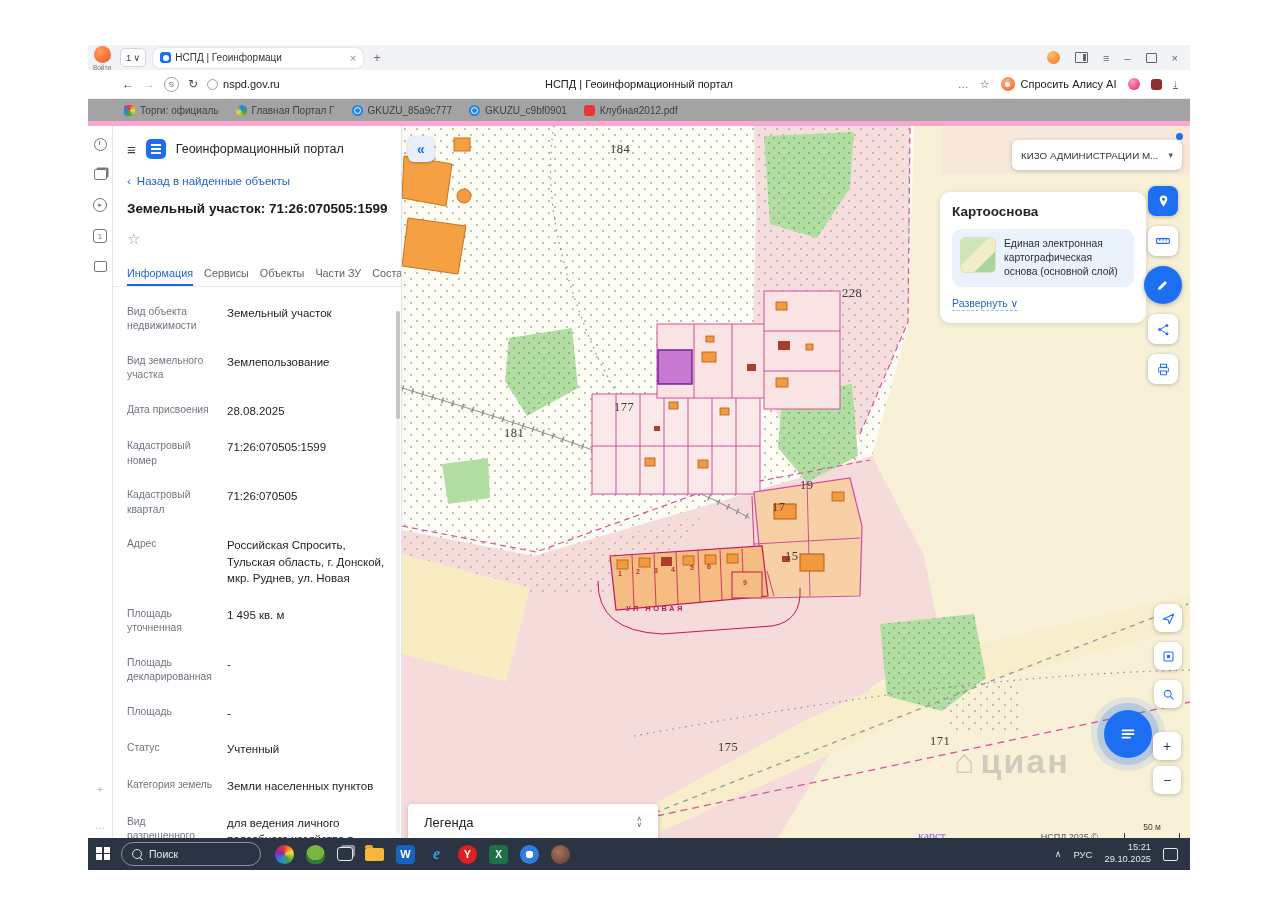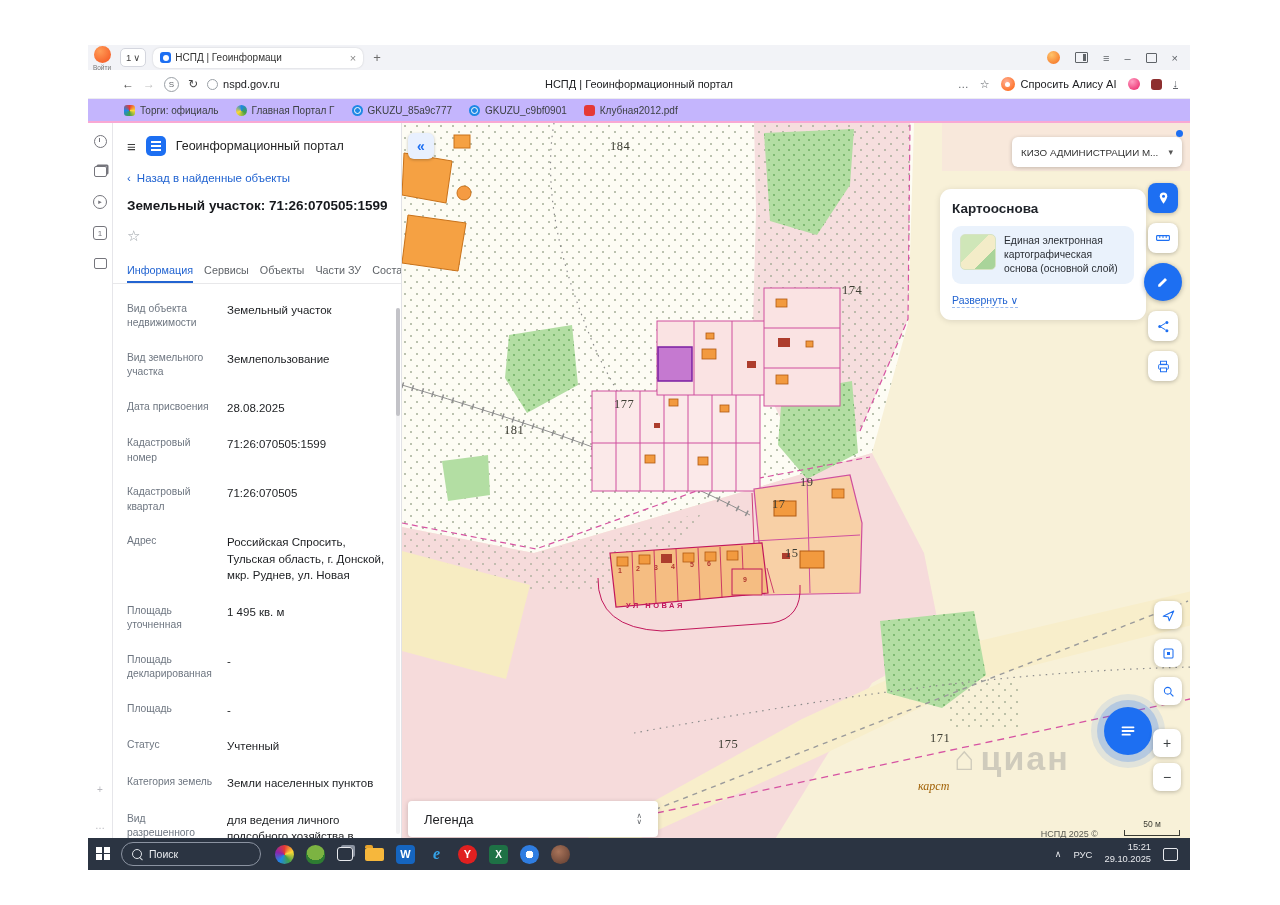--- a/index.html
+++ b/index.html
@@ -35,21 +35,21 @@
   .addr-title{position:absolute;left:0;right:0;text-align:center;font-size:11px;color:#202124;pointer-events:none;}
   .aright{margin-left:auto;display:flex;align-items:center;gap:11px;z-index:2;background:#fff;padding-left:8px;}
   .alice{display:flex;align-items:center;gap:6px;font-size:11px;color:#202124;}
   .alice-ic{width:14px;height:14px;border-radius:50%;background:radial-gradient(circle at 40% 35%,#ffb199,#ff5c00);position:relative;}
   .alice-ic:after{content:"";position:absolute;left:4.5px;top:4.5px;width:5px;height:5px;border-radius:50%;background:#fff;}
   .ricon{font-size:11px;color:#5f6368;}
   .dlwrap{border-bottom:1.5px solid #5f6368;line-height:9px;}
   .plusdot{width:12px;height:12px;border-radius:50%;background:radial-gradient(circle at 35% 30%,#ff9ec2,#e91e63);}
   .extsq{width:11px;height:11px;border-radius:3px;background:#8d2f2f;}
 
-  .bmbar{height:22px;background:#c4b5fd;border-bottom:2px solid #f9a8d4;display:flex;align-items:center;gap:17px;padding-left:36px;font-size:10px;color:#3c4043;}
+  .bmbar{height:22px;background:#a3a3a3;border-bottom:5px solid #f9a8d4;display:flex;align-items:center;gap:17px;padding-left:36px;font-size:10px;color:#3c4043;}
   .bm{display:flex;align-items:center;gap:5px;white-space:nowrap;}
   .bmic{width:11px;height:11px;border-radius:3px;flex:none;}
   .bmic.c1{background:conic-gradient(#e53935,#fdd835,#43a047,#1e88e5,#e53935);}
   .bmic.c2{background:conic-gradient(#1e88e5,#43a047,#fdd835,#1e88e5);border-radius:50%;}
   .bmic.c3,.bmic.c4{background:#1e88e5;border-radius:50%;position:relative;}
   .bmic.c3:after,.bmic.c4:after{content:"";position:absolute;inset:2px;border:1px solid #fff;border-radius:50%;}
   .bmic.c5{background:#e53935;}
 
   .content{flex:1;display:flex;min-height:0;}
   .bside{width:24px;background:#fff;border-right:1px solid #e6e6ea;display:flex;flex-direction:column;align-items:center;gap:17px;padding-top:12px;color:#75757c;}
@@ -81,21 +81,21 @@
   .flabel{width:86px;flex:none;font-size:10.3px;color:#6e7681;line-height:1.4;}
   .fvalue{flex:1;font-size:11.5px;color:#1c1e21;line-height:1.45;}
   .pscroll{position:absolute;right:1px;top:185px;bottom:4px;width:4px;background:#f1f1f3;border-radius:2px;}
   .pthumb{position:absolute;right:0;top:0;width:4px;height:108px;background:#c3c3c8;border-radius:2px;}
 
   
   .map{flex:1;position:relative;overflow:hidden;background:#f8f1d8;}
   .map-svg{position:absolute;inset:0;width:790px;height:718px;}
   .mlabel{position:absolute;font-family:"Liberation Serif","DejaVu Serif",serif;font-size:12.5px;color:#3d3d33;letter-spacing:.5px;}
   .mstreet{position:absolute;font-size:7.5px;color:#c2185b;letter-spacing:2.5px;font-weight:bold;}
-  .mkarst{position:absolute;font-family:"Liberation Serif","DejaVu Serif",serif;font-style:italic;font-size:12px;color:#a16207;}
+  .mkarst{position:absolute;font-family:"Liberation Serif","DejaVu Serif",serif;font-size:12px;color:#8b5cf6;margin-top:47px;}
   .pnum{position:absolute;font-size:7px;color:#b1382e;font-weight:bold;}
   .collapse{position:absolute;left:6px;top:10px;width:26px;height:26px;border-radius:6px;background:#e8f0fe;color:#1d6ff2;font-size:14px;font-weight:bold;display:flex;align-items:center;justify-content:center;box-shadow:0 1px 3px rgba(0,0,0,.25);}
   .mapdd{position:absolute;right:8px;top:14px;width:170px;height:30px;background:#fff;border-radius:6px;box-shadow:0 1px 4px rgba(0,0,0,.22);display:flex;align-items:center;gap:6px;padding:0 9px;box-sizing:border-box;}
   .mapdd .txt{flex:1;font-size:9.8px;color:#333;white-space:nowrap;overflow:hidden;text-overflow:ellipsis;}
   .mapdd .car{font-size:9px;color:#555;}
   .bluedot{position:absolute;right:7px;top:7px;width:7px;height:7px;border-radius:50%;background:#1d6ff2;z-index:3;}
   .bmpanel{position:absolute;right:44px;top:66px;width:206px;background:#fff;border-radius:11px;padding:12px 12px 12px;box-sizing:border-box;box-shadow:0 1px 6px rgba(0,0,0,.12);}
   .bmhead{font-size:13.5px;font-weight:bold;color:#1f2329;margin-bottom:10px;}
   .bmcard{background:#eaf2fc;border-radius:9px;padding:8px;display:flex;gap:8px;align-items:flex-start;}
   .bmthumb{width:34px;height:34px;border-radius:5px;flex:none;background:linear-gradient(135deg,#cfe6b8 0 40%,#f3ecc8 40% 70%,#a9d49a 70%);border:1px solid #d6e3c4;}
@@ -413,21 +413,21 @@
           <rect x="281" y="430" width="11" height="9" fill="#f29a3f" stroke="#b25a12" stroke-width="0.8"></rect>
           <rect x="303" y="429" width="11" height="9" fill="#f29a3f" stroke="#b25a12" stroke-width="0.8"></rect>
           <rect x="325" y="428" width="11" height="9" fill="#f29a3f" stroke="#b25a12" stroke-width="0.8"></rect>
           <rect x="330" y="446" width="30" height="26" fill="#f5bd82" stroke="#c2185b"></rect>
           <path d="M196,455 Q195,505 260,508 L370,500 Q400,495 398,462" fill="none" stroke="#c2185b" stroke-width="1"></path>
           <path d="M350,370 L352,420 M365,445 L372,470" stroke="#c2185b" stroke-width="0.8" fill="none"></path>
         </g>
       </svg>
 
       <span class="mlabel" style="left:208px;top:16px">184</span>
-      <span class="mlabel" style="left:440px;top:160px">174</span>
+      <span class="mlabel" style="left:440px;top:160px">228</span>
       <span class="mlabel" style="left:212px;top:274px">177</span>
       <span class="mlabel" style="left:102px;top:300px">181</span>
       <span class="mlabel" style="left:398px;top:352px">19</span>
       <span class="mlabel" style="left:370px;top:374px">17</span>
       <span class="mlabel" style="left:383px;top:423px">15</span>
       <span class="mlabel" style="left:316px;top:614px">175</span>
       <span class="mlabel" style="left:528px;top:608px">171</span>
       <span class="mstreet" style="left:224px;top:478px">УЛ НОВАЯ</span>
       <span class="mkarst" style="left:516px;top:656px">карст</span>
       <span class="pnum" style="left:216px;top:444px">1</span>

